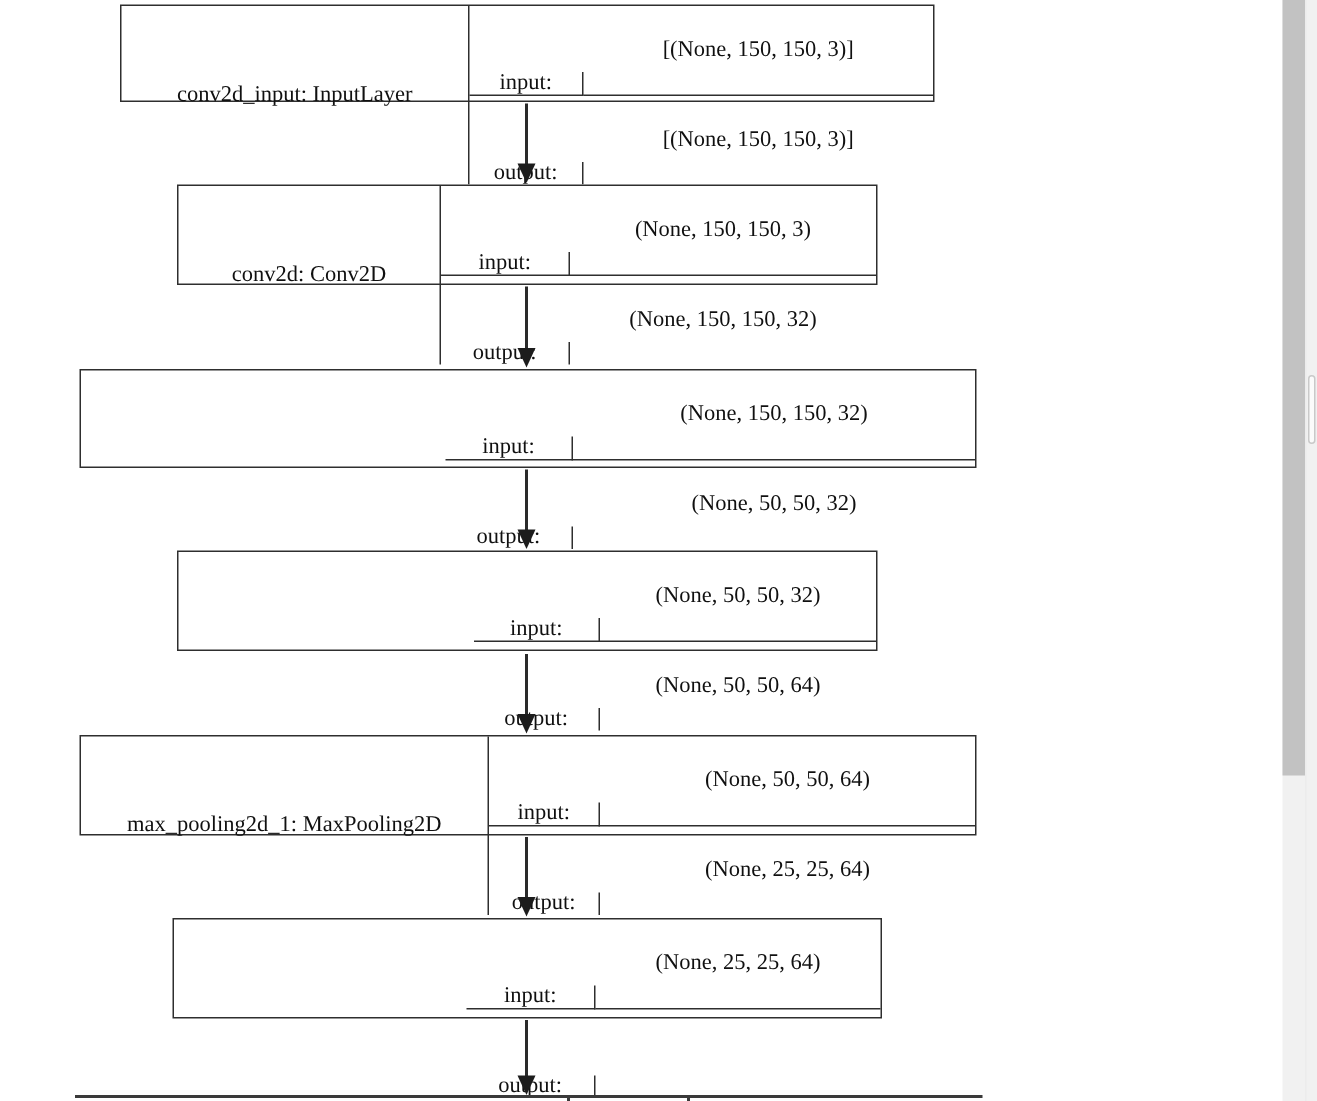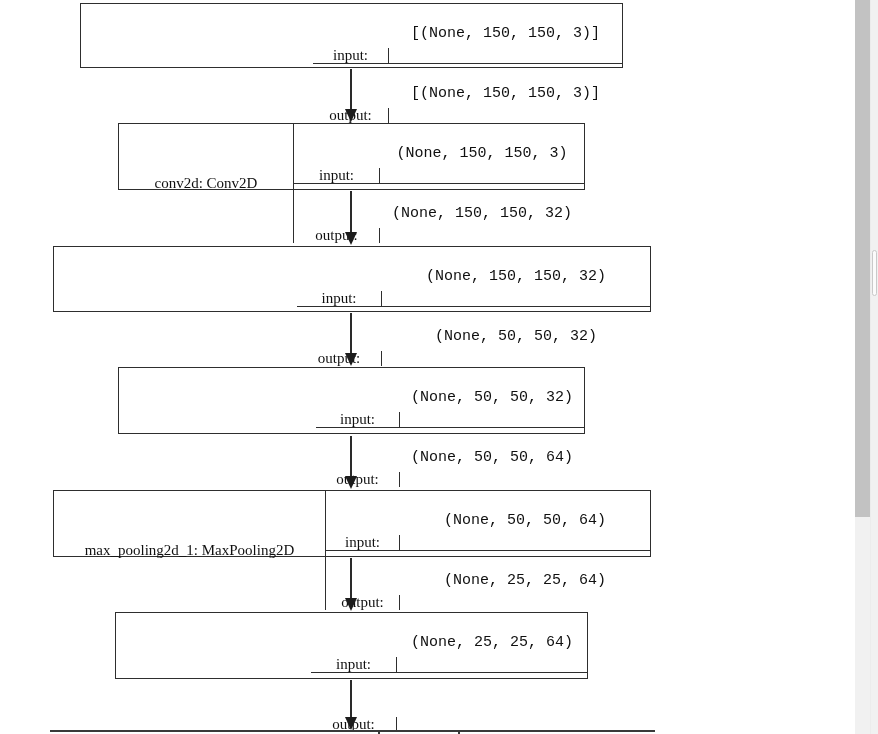--- a/index.html
+++ b/index.html
@@ -26,21 +26,20 @@
   }
   .node .io-cell {
     grid-column:2;
     border-right:1px solid #2e2e2e;
     display:flex; align-items:center; justify-content:center;margin-top:44px;
   }
   .node .val-cell {
     grid-column:3;
     display:flex; align-items:center; justify-content:center;
     padding:0 4px;
-    font-family:Liberation Mono, monospace;
   }
   .node .row-top { grid-row:1; border-bottom:1px solid #2e2e2e; }
   .node .row-bot { grid-row:2; }
 
   .arrow { position:absolute; width:12px; }
   .arrow .shaft {
     position:absolute; left:5px; top:0; bottom:10px; width:2px;
     background:#2a2a2a;
   }
   .arrow .head {
@@ -76,20 +75,21 @@
     box-sizing:border-box;
   }
 </style>
 </head>
 <body>
 
 <div class="viewport">
   <div class="canvas">
 
     <div class="node" style="left:80px; top:3px; width:543px; height:65px; grid-template-columns:232px 76px 1fr;">
+      <div class="label-cell">conv2d_input: InputLayer</div>
       <div class="io-cell row-top">input:</div>
       <div class="val-cell row-top">[(None, 150, 150, 3)]</div>
       <div class="io-cell row-bot">output:</div>
       <div class="val-cell row-bot">[(None, 150, 150, 3)]</div>
     </div>
 
     <div class="arrow" style="left:345px; top:69px; height:53px;">
       <div class="shaft"></div>
       <div class="head"></div>
     </div>

